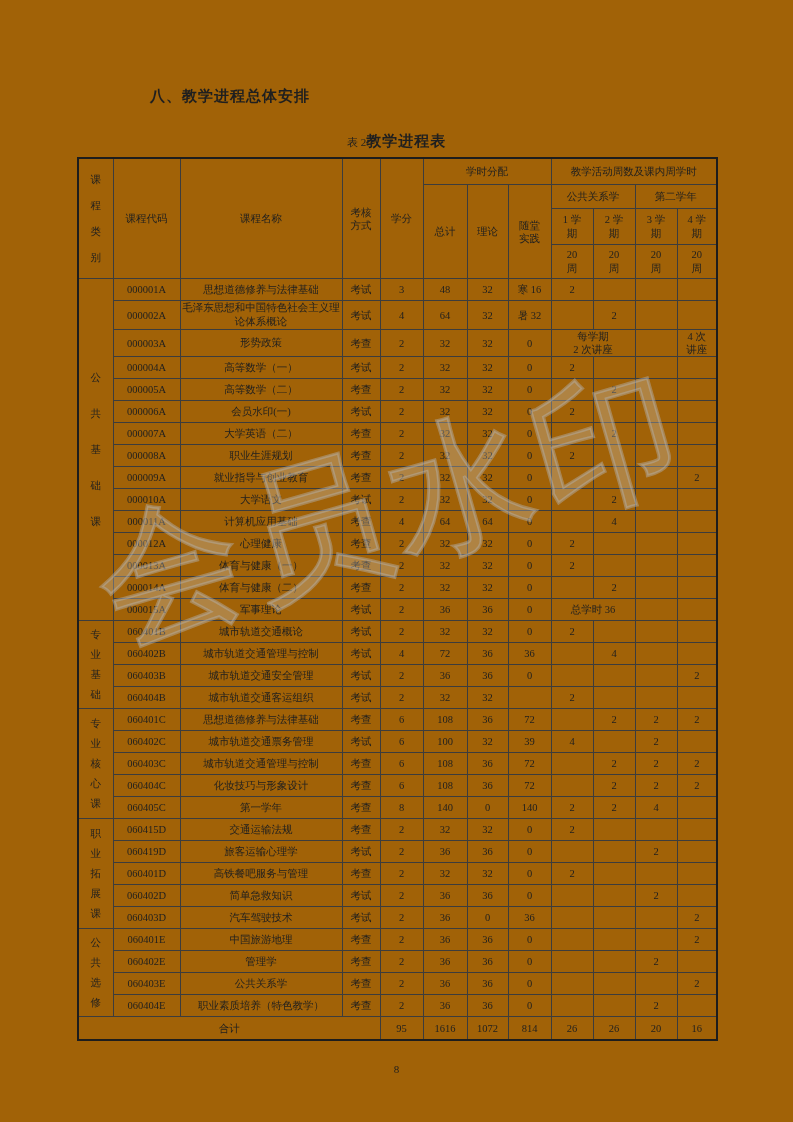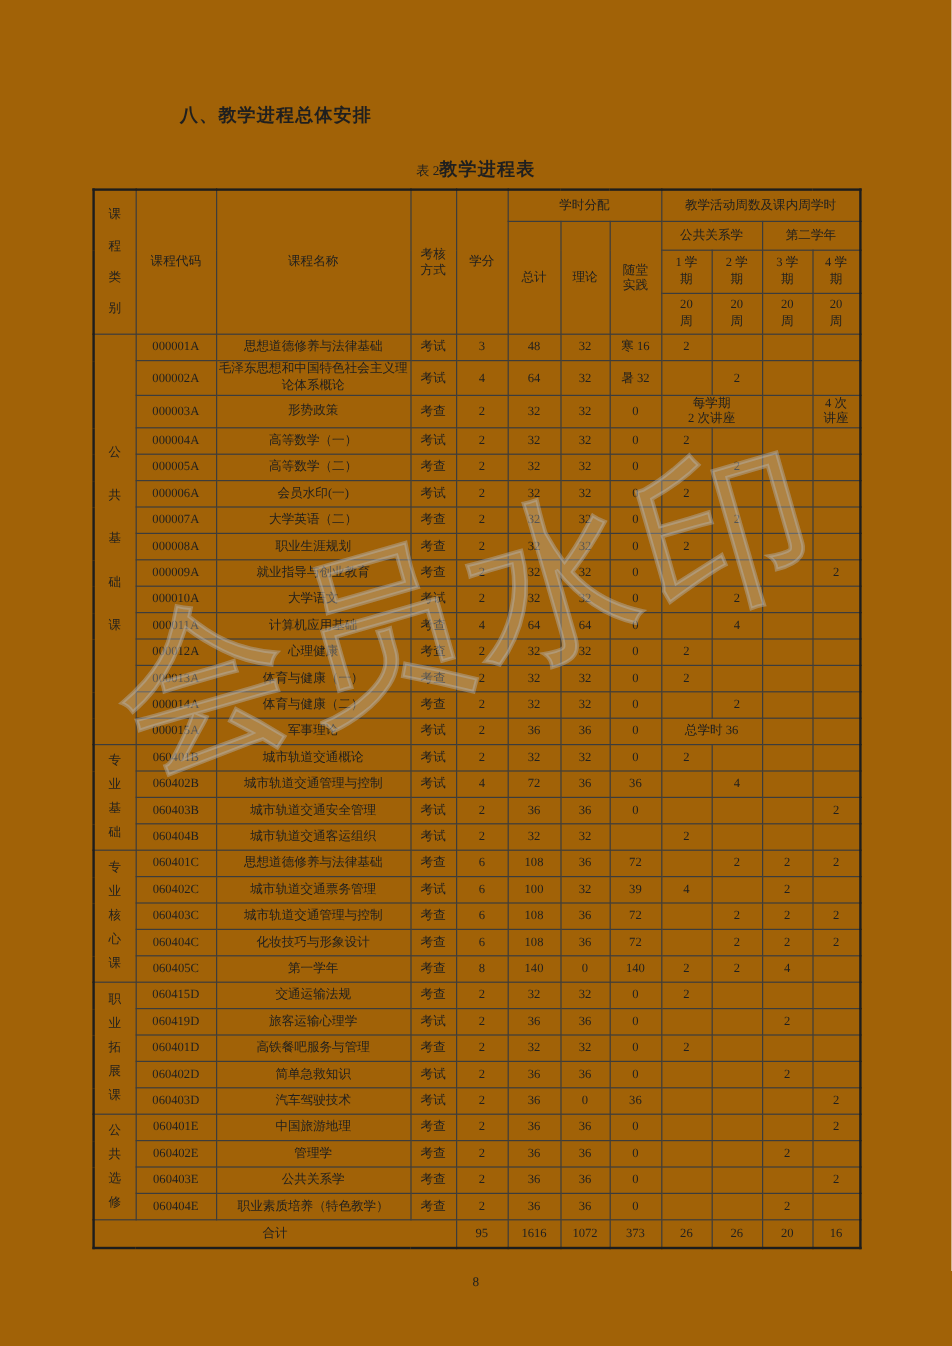--- a/index.html
+++ b/index.html
@@ -529,21 +529,21 @@
           <td class="rowcell pre"></td>
           <td class="rowcell pre"></td>
           <td class="rowcell pre">2</td>
           <td class="rowcell pre"></td>
         </tr>
         <tr class="total-row">
           <td colspan="4">合计</td>
           <td>95</td>
           <td>1616</td>
           <td>1072</td>
-          <td>373</td>
+          <td>814</td>
           <td>26</td>
           <td>26</td>
           <td>20</td>
           <td>16</td>
         </tr>
       </tbody>
   </table>
 
   <div class="watermark">会员水印</div>
   <div class="page-number">8</div>

